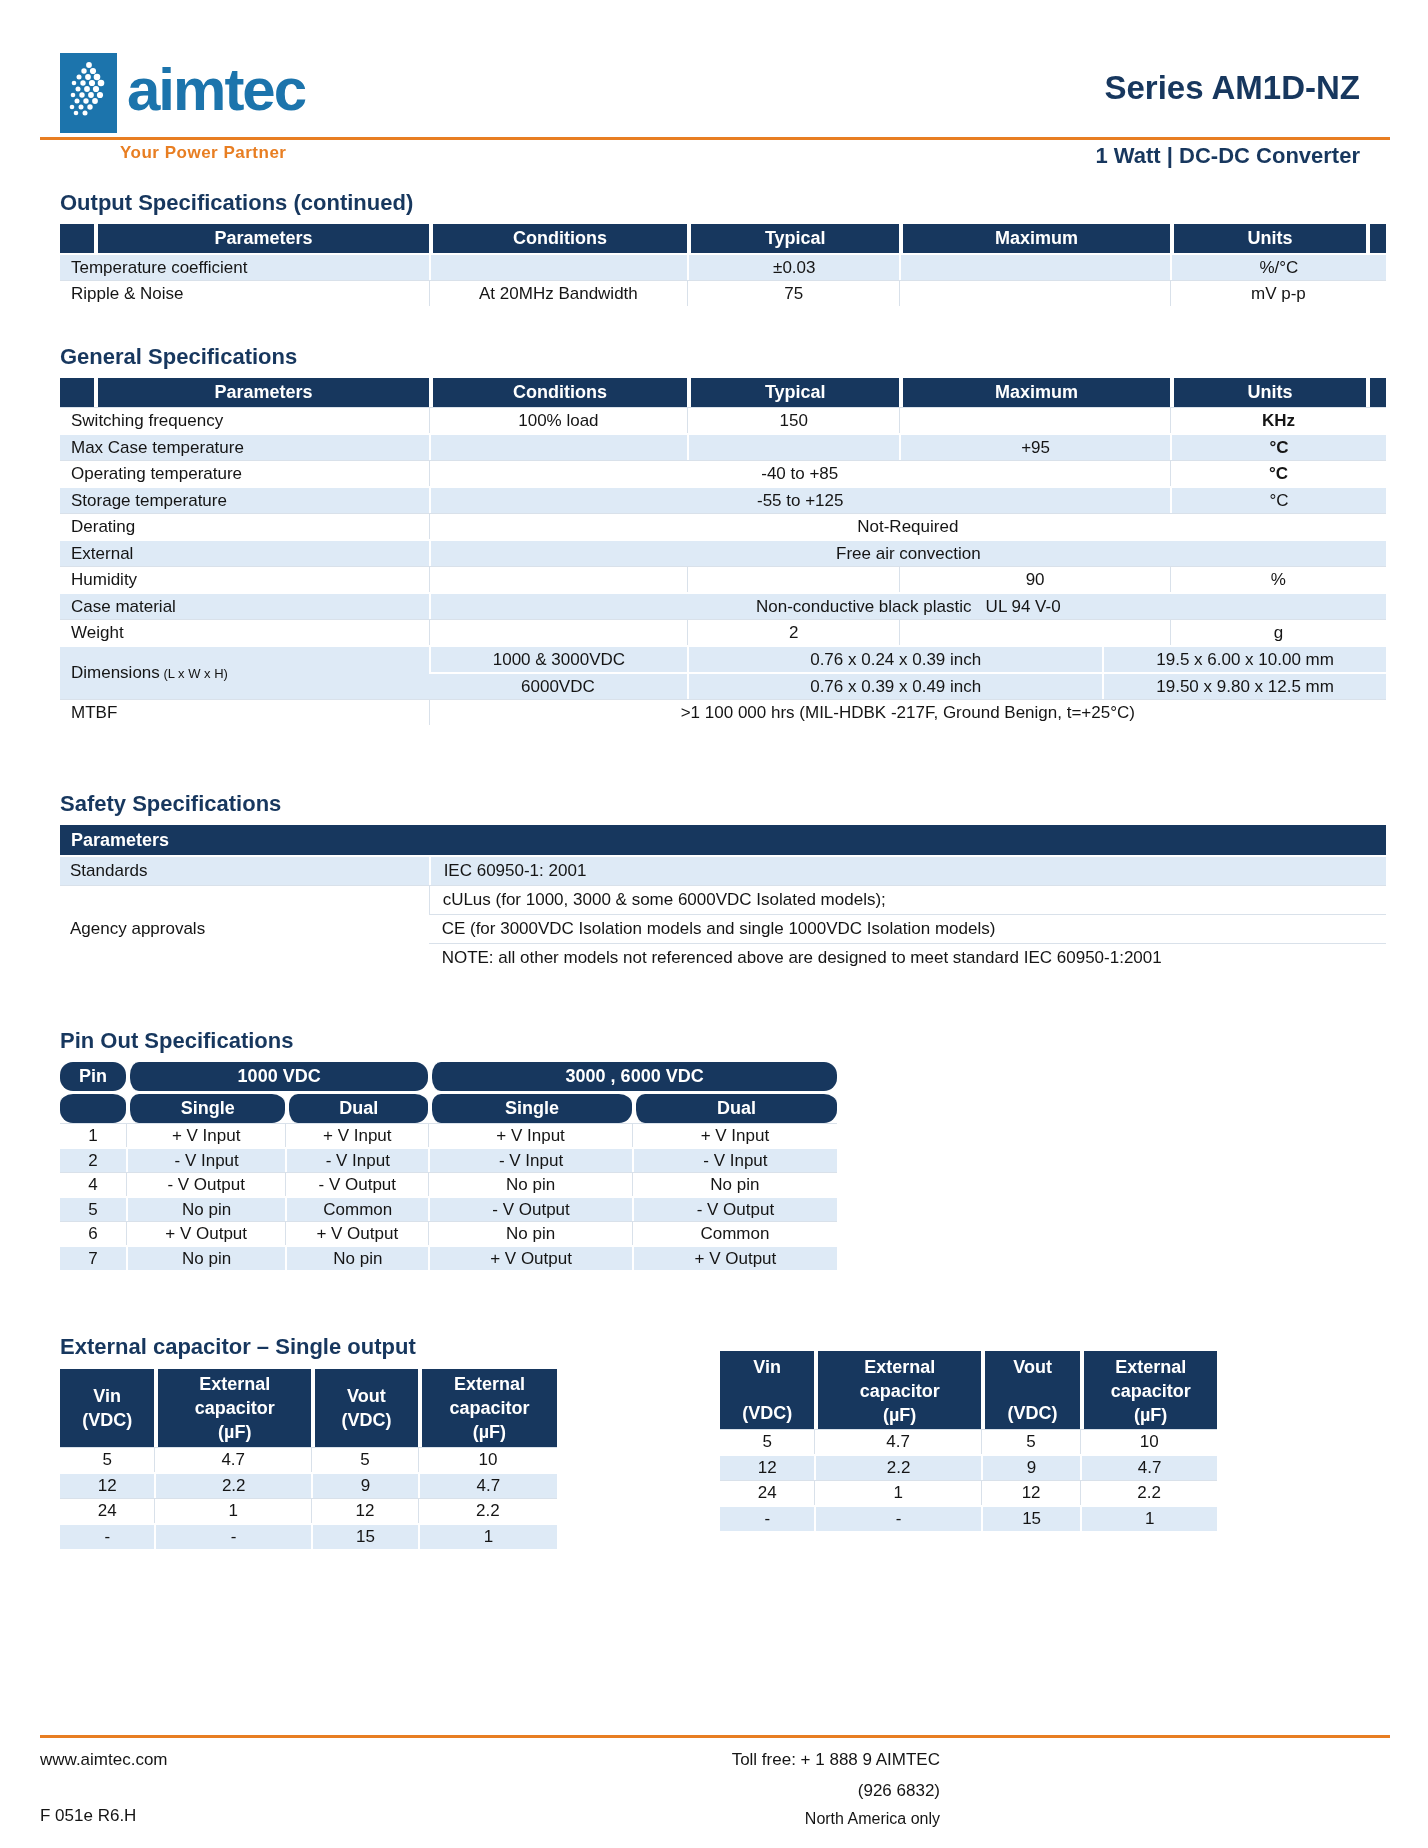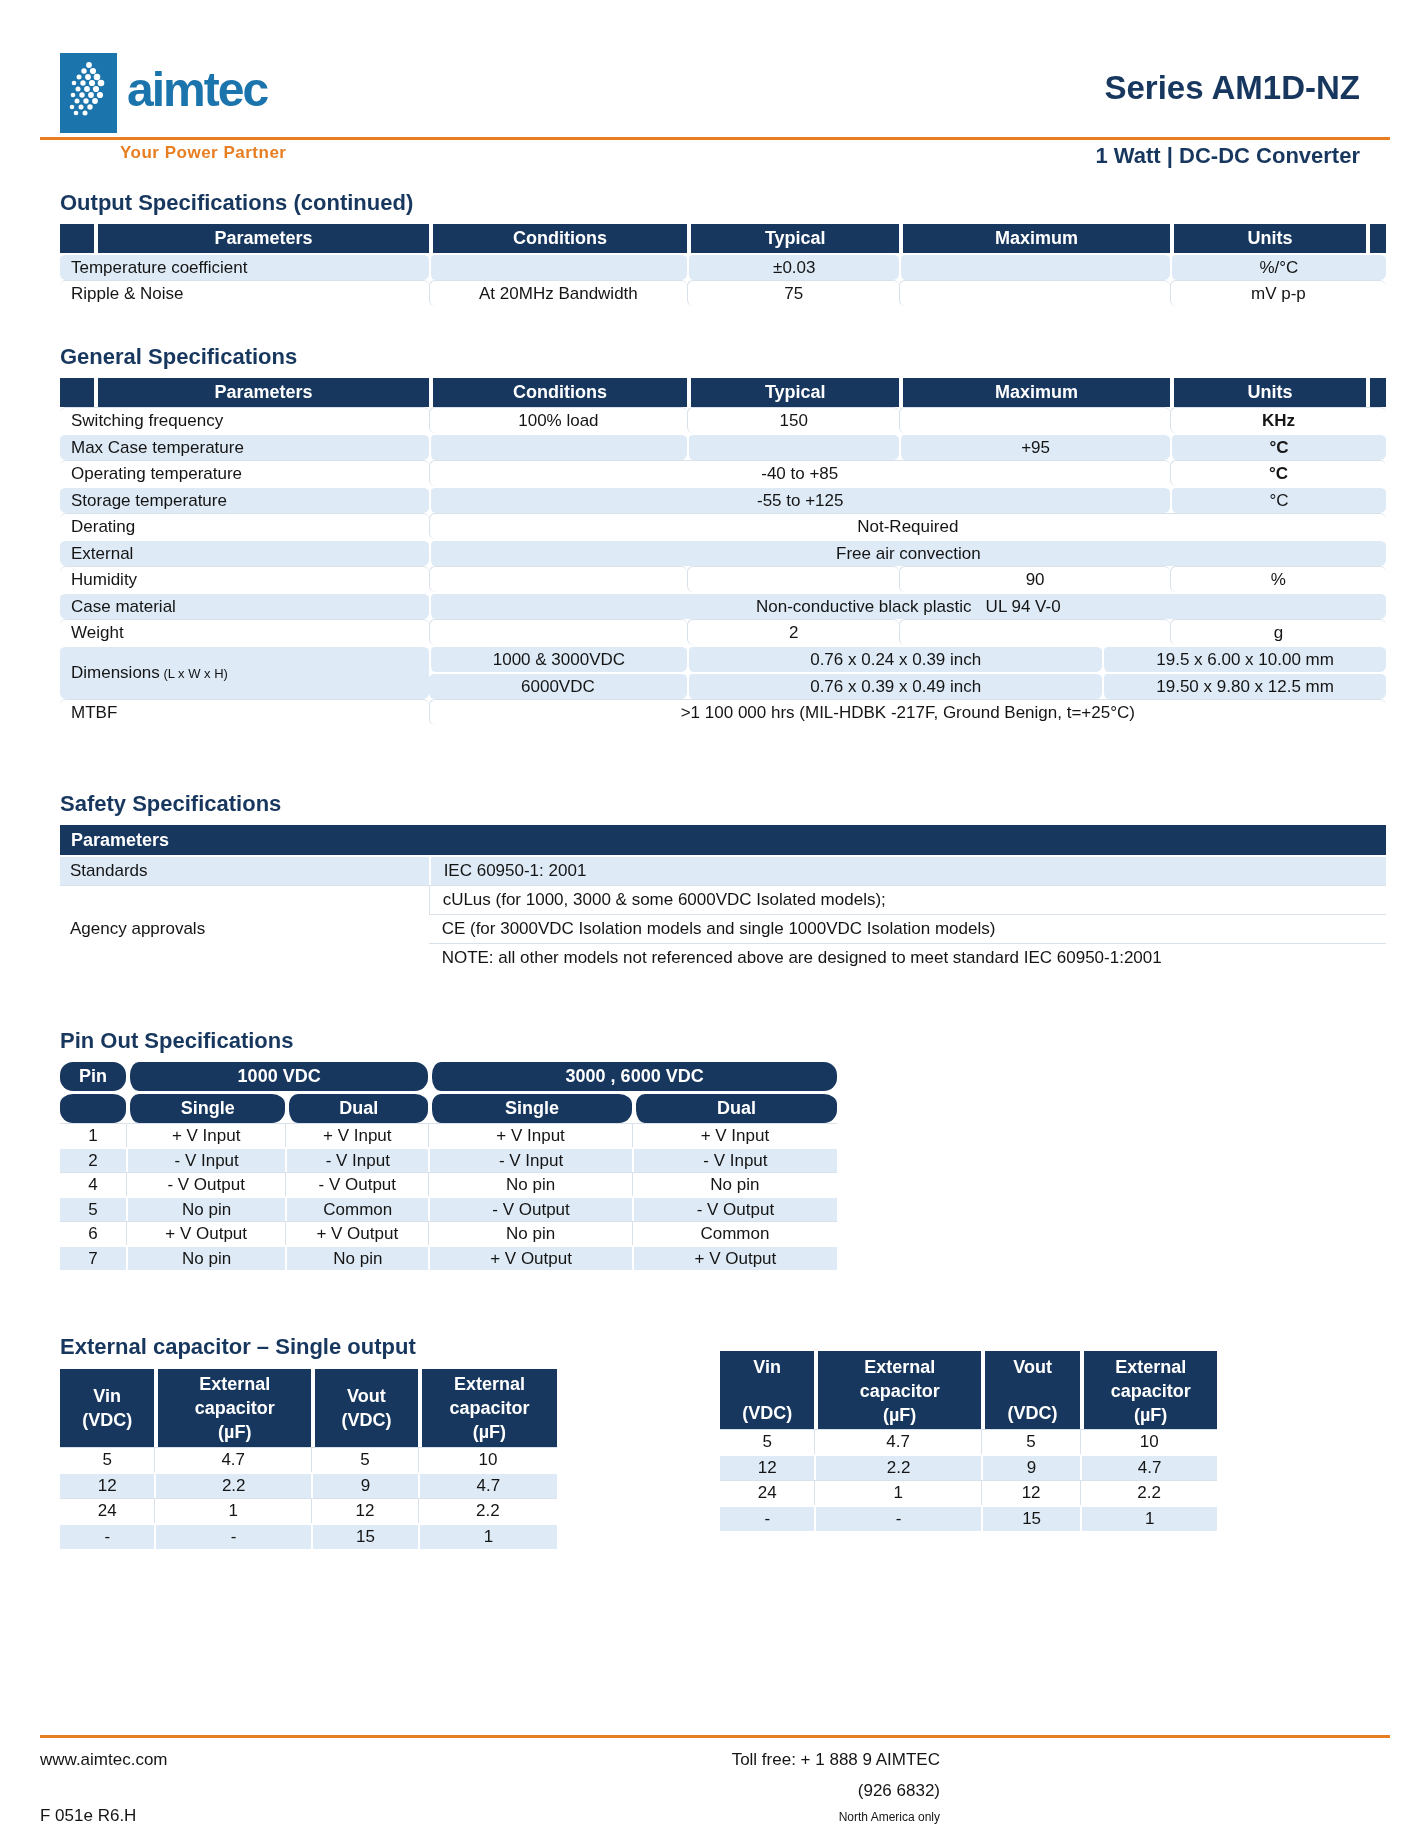--- a/index.html
+++ b/index.html
@@ -12,42 +12,42 @@
   html,body{margin:0;padding:0;background:#fff;}
   body{font-family:"Liberation Sans",sans-serif;color:#151515;}
   .page{position:relative;width:1428px;height:1848px;background:#fff;overflow:hidden;}
   .content{padding:0 42px 0 60px;}
 
   
   .hdr{position:relative;height:176px;}
   .hr-orange{position:absolute;left:-20px;right:-4px;top:137px;height:3px;background:var(--orange);}
   .logo-row{display:flex;justify-content:space-between;align-items:flex-start;padding-top:53px;}
   .logo{display:flex;align-items:flex-start;gap:10px;}
-  .logo-text{font-size:48px;font-weight:bold;color:var(--logoblue);line-height:74px;letter-spacing:-2px;}
+  .logo-text{font-size:60px;font-weight:bold;color:var(--logoblue);line-height:74px;letter-spacing:-2px;}
   .tagline{position:absolute;top:143px;left:60px;color:var(--orange);font-weight:bold;font-size:17px;letter-spacing:.5px;}
   .series{font-size:33px;font-weight:bold;color:var(--navy);margin:16px 26px 0 0;}
   .subtitle{position:absolute;top:143px;right:26px;font-size:22px;font-weight:bold;color:var(--navy);}
 
   
   .sec-title{color:var(--navy);font-size:22px;font-weight:bold;}
 
   
   table{border-collapse:separate;border-spacing:0;table-layout:fixed;}
   th{background:var(--navy);color:#fff;font-weight:bold;font-size:18px;text-align:center;padding:0 2px;}
   td{font-size:17px;text-align:center;padding:0 4px;overflow:hidden;white-space:nowrap;}
   th + th{border-left:4px solid #fff;}
   tr.s td{background:var(--rowblue);border-left:2px solid #fff;border-top:2px solid #fff;}
   tr.w td{background:#fff;border-left:1px solid var(--gridgray);border-top:1px solid var(--gridgray);}
   tr td:first-child{border-left:none;}
   td.b{font-weight:bold;}
 
   
   .spec{width:1326px;}
   .spec th{height:29px;}
-  .spec td{height:25px;border-radius:6px;}
+  .spec td{height:25px;}
   .spec td.param{text-align:left;padding-left:11px;}
   .spec .small{font-size:13px;}
 
   
   .safety{width:1326px;}
   .safety th{height:30px;text-align:left;padding-left:11px;}
   .safety td{height:28px;text-align:left;padding-left:10px;white-space:normal;}
   .safety td.val{padding-left:13px;}
 
   
@@ -65,21 +65,21 @@
 
   .note{color:var(--navy);font-size:18px;line-height:26px;max-width:1150px;}
 
   
   .footer{position:absolute;left:40px;right:38px;top:1735px;border-top:3px solid var(--orange);padding-top:12px;
           display:grid;grid-template-columns:1fr 1fr 1fr;font-size:17px;}
   .footer .col{display:flex;flex-direction:column;}
   .footer .c{text-align:center;}
   .footer .r{text-align:right;}
   .footer .gap{height:36px;}
-  .footer .sm{font-size:12px;margin-top:9px;}
+  .footer .sm{font-size:16px;margin-top:9px;}
   .footer .ln2{margin-top:11px;}
 </style>
 </head>
 <body>
 
 <div class="page">
   <div class="content">
 
     <div class="hdr">
       <div class="logo-row">

